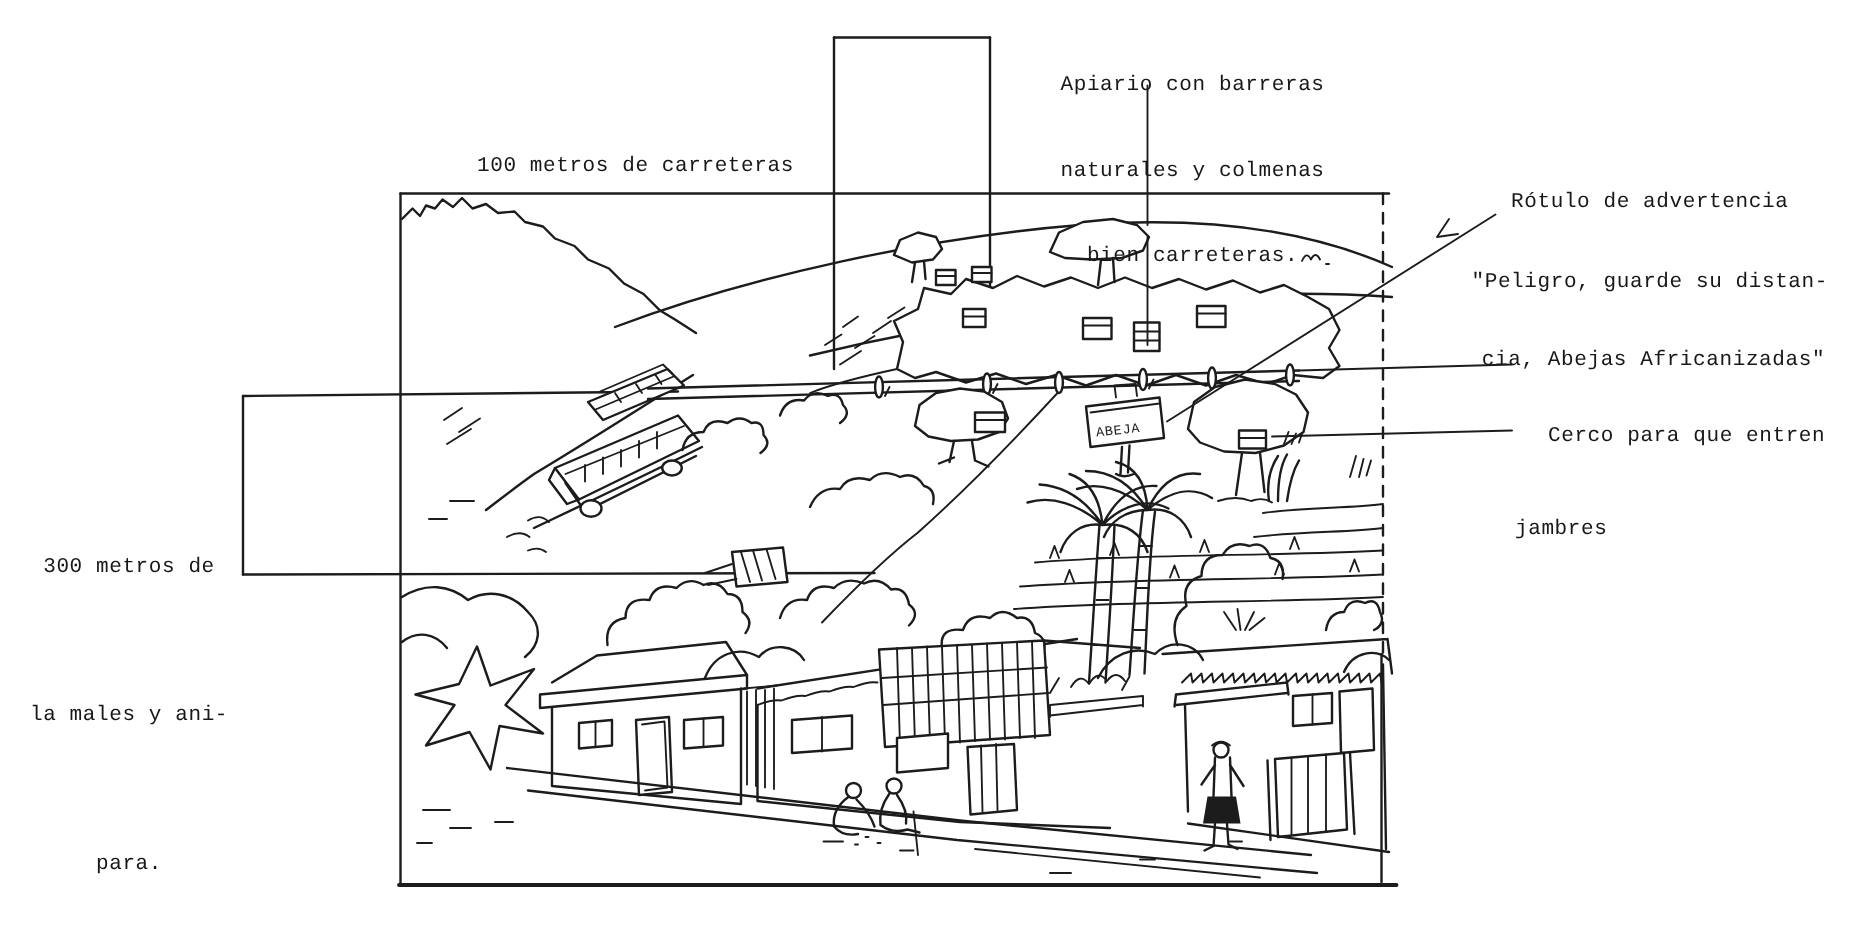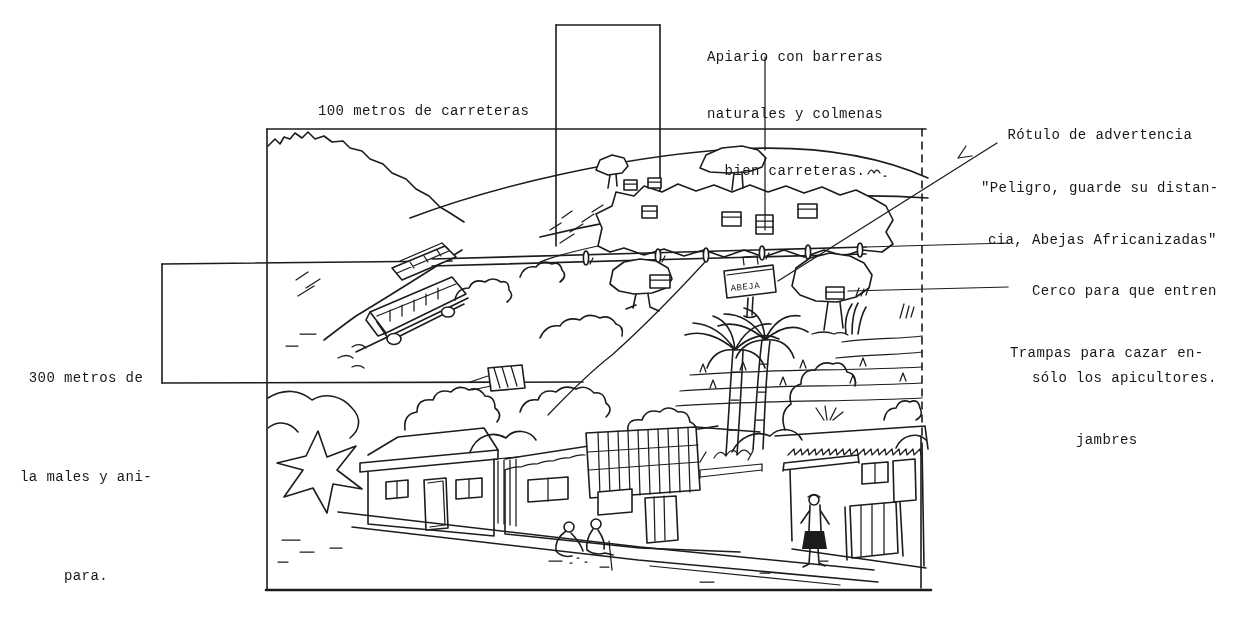--- a/index.html
+++ b/index.html
@@ -256,25 +256,23 @@
   </div>
 
   <div class="lbl lbl-sign">
     <div>Rótulo de advertencia</div>
     <div>"Peligro, guarde su distan-</div>
     <div class="l3">cia, Abejas Africanizadas"</div>
   </div>
 
   <div class="lbl lbl-fence">
     <div>Cerco para que entren</div>
-    <div>sólo los apicultores.</div>
   </div>
 
   <div class="lbl lbl-traps">
-    <div>Trampas para cazar en-</div>
     <div>jambres</div>
   </div>
 
   <div class="lbl lbl-house">
     <div>300 metros de</div>
     <div>la males y ani-</div>
     <div>para.</div>
   </div>
 
 </div>

